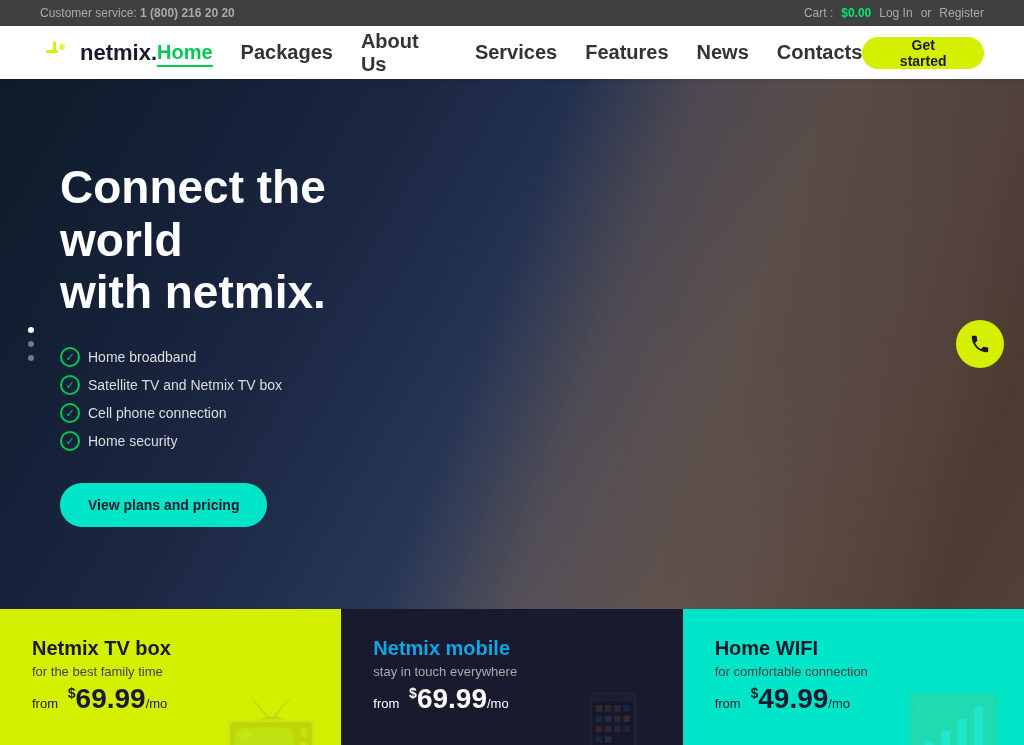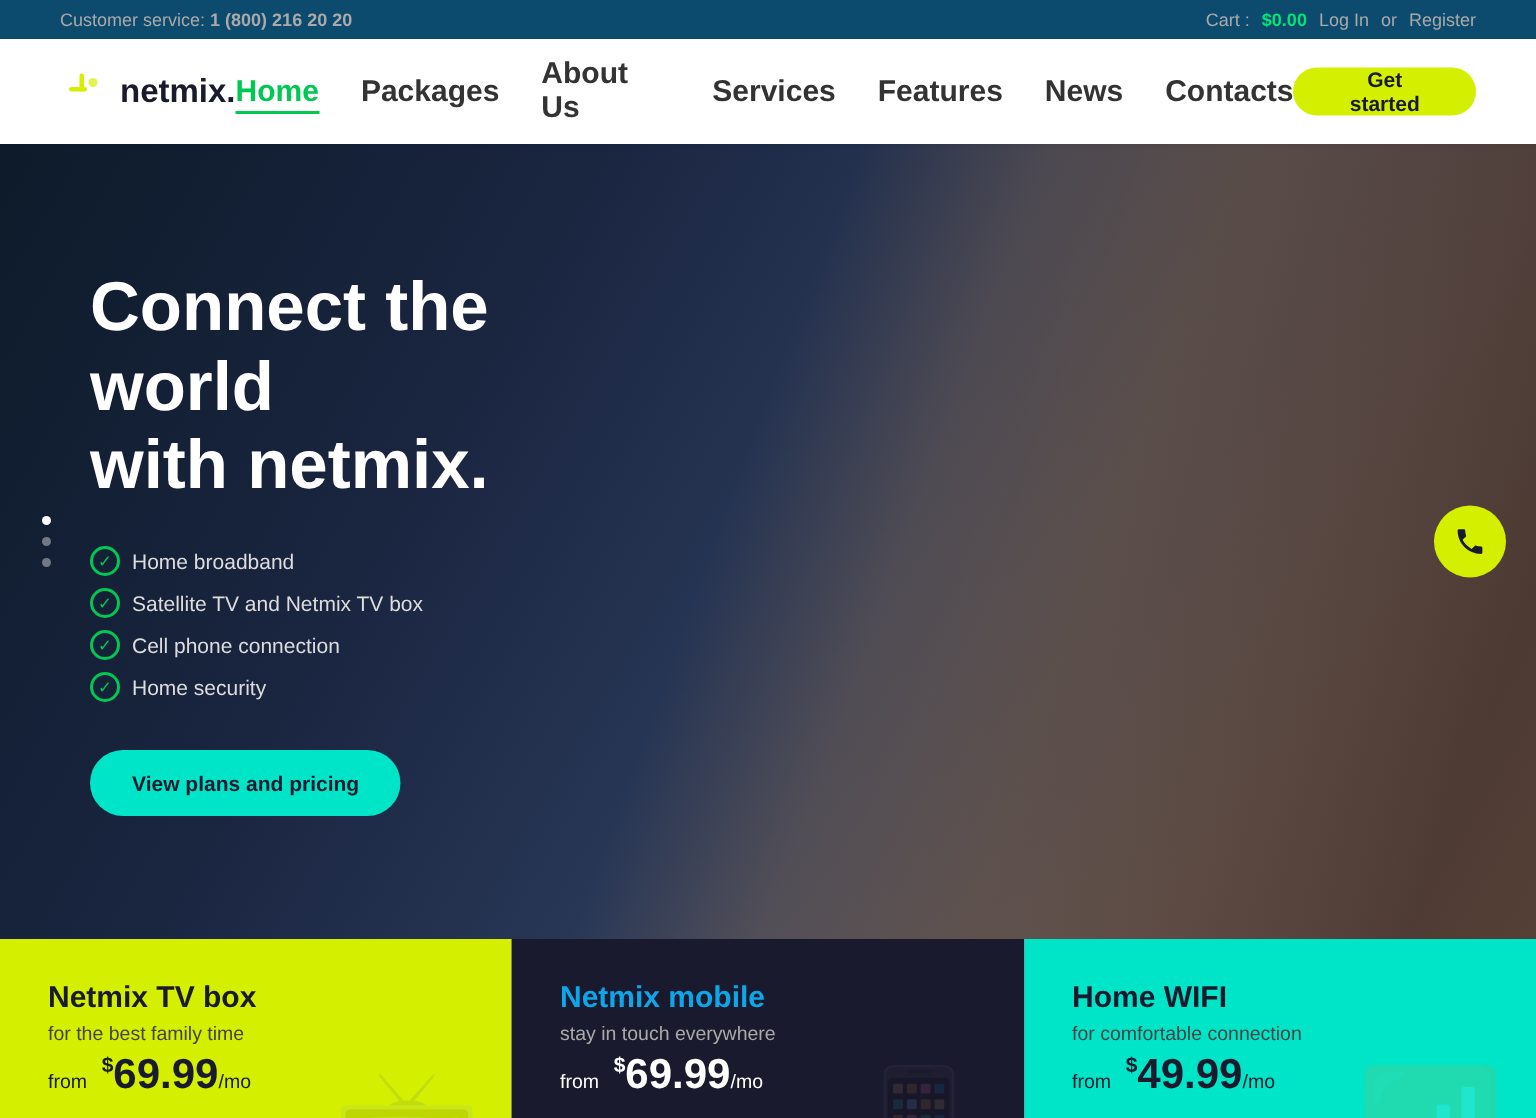--- a/index.html
+++ b/index.html
@@ -1,39 +1,39 @@
 <!DOCTYPE html>
 <html><head>
   <meta charset="utf-8">
   <style>
     * { margin: 0; padding: 0; box-sizing: border-box; }
     body { font-family: 'Arial', sans-serif; width: 1024px; overflow-x: hidden; background: #fff; }
 
     
     .topbar {
-      background: #0c4a6e;
+      background: #404040;
       color: #aaa;
       font-size: 12px;
       padding: 6px 40px;
       display: flex;
       justify-content: space-between;
       align-items: center;
     }
     .topbar a { color: #aaa; text-decoration: none; }
     .topbar .cart-amount { color: #00e676; font-weight: bold; }
     .topbar-right { display: flex; gap: 8px; align-items: center; }
 
     
     .navbar {
       background: #fff;
       padding: 0 40px;
       display: flex;
       align-items: center;
       justify-content: space-between;
-      height: 70px;
+      height: 53px;
       box-shadow: 0 1px 4px rgba(0,0,0,0.08);
       position: relative;
       z-index: 10;
     }
     .logo {
       display: flex;
       align-items: center;
       gap: 8px;
       font-size: 22px;
       font-weight: bold;

